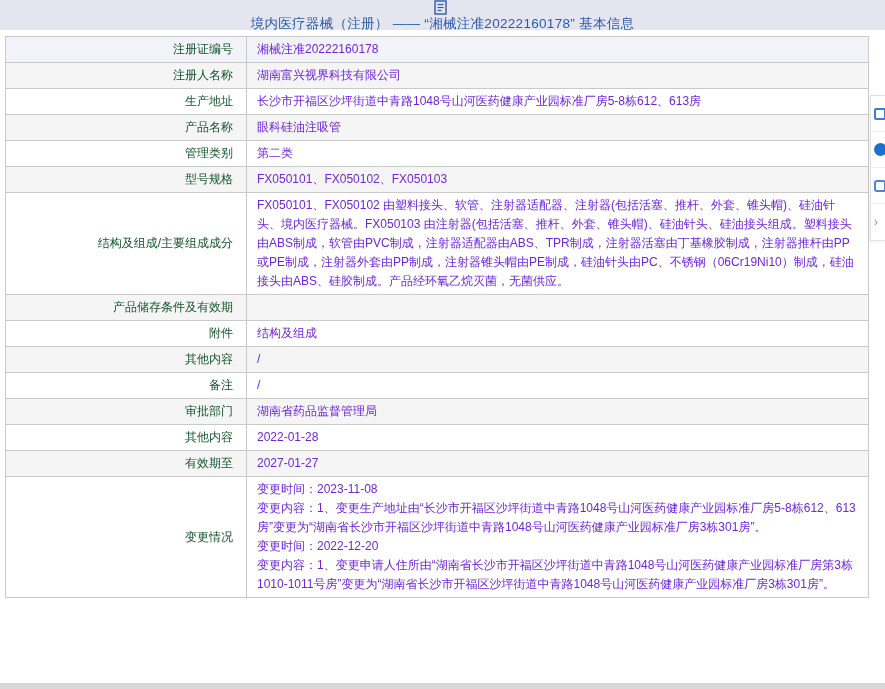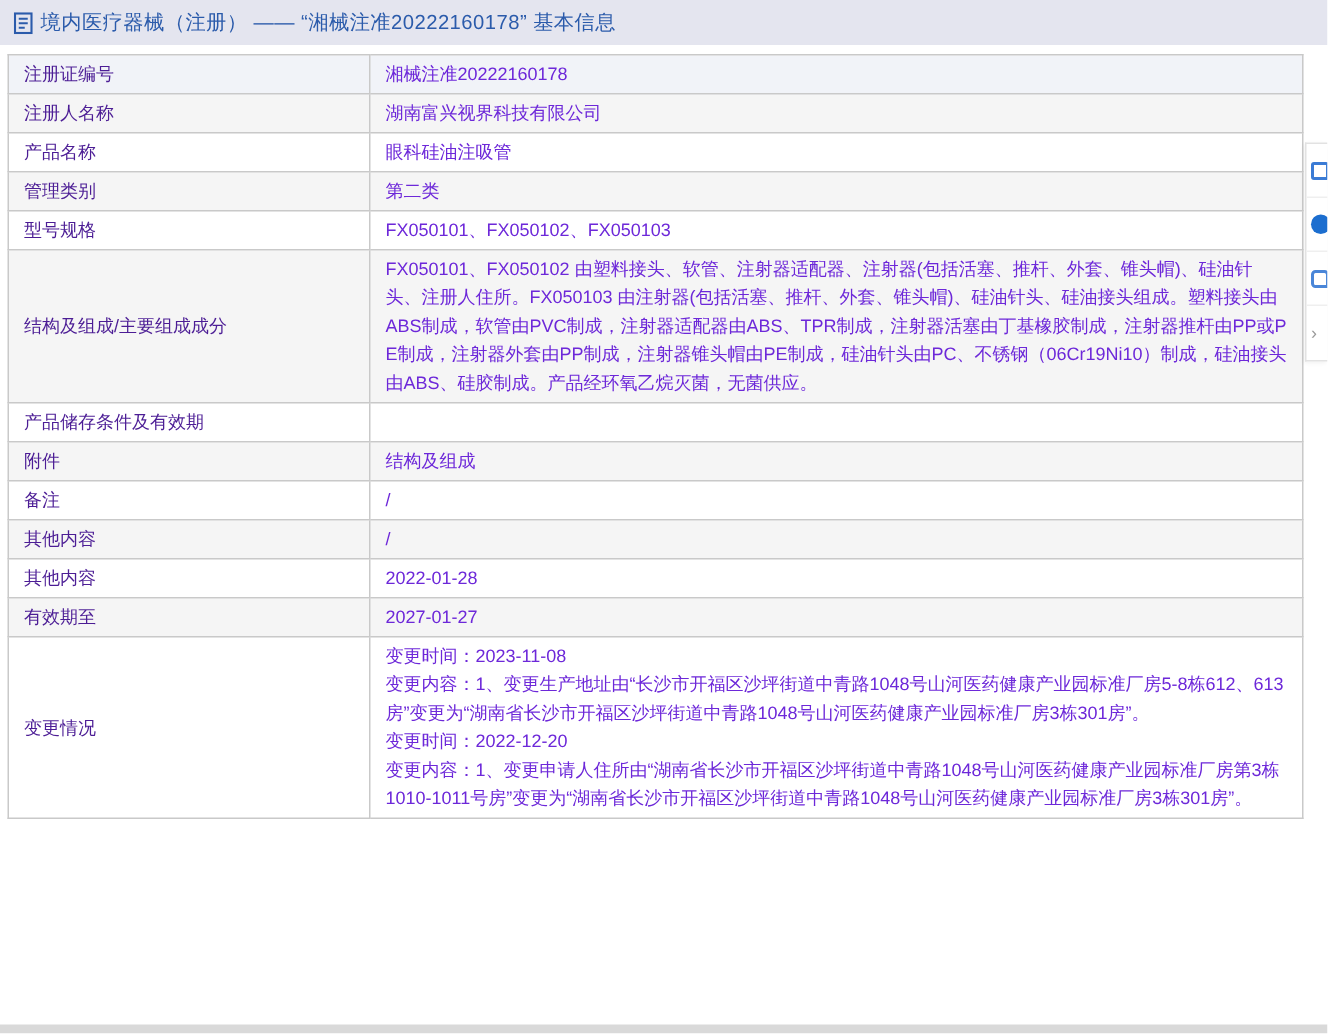--- a/index.html
+++ b/index.html
@@ -9,20 +9,21 @@
     background:#ffffff;
     font-family:"Liberation Sans","DejaVu Sans",sans-serif;
     color:#4c4c4c;
   }
   
   .header-bar {
     height:30px; width:100%;
     background:#e4e5ef;
     display:flex; align-items:center;
     padding:0 9px;
+    flex-direction:column;
   }
   .doc-icon { display:inline-block; margin-right:5px; line-height:0; }
   .header-title {
     font-size:13.5px; color:#2b5bab; letter-spacing:0.3px;
   }
   
   table.info-table {
     border-collapse:collapse;
     margin:6px 0 0 5px;
     width:864px;
@@ -32,23 +33,23 @@
     border:1px solid #c9c9c9;
     font-size:12px;
     line-height:19px;
     padding:3px 10px;
     vertical-align:middle;
     color:#6d28d9;
     word-break:break-all;
   }
   .info-table td.label-cell {
     width:241px;
-    text-align:left;
+    text-align:right;
     padding-right:13px;
-    color:#4c1d95;
+    color:#14532d;
   }
   .info-table tr:nth-child(even) td { background:#f5f5f5; }
   .info-table tr:nth-child(odd) td { background:#ffffff; }
   .info-table tr:first-child td { background:#f1f3f8; }
   
   .side-widget {
     position:absolute; right:0; top:95px; width:15px;
     background:#ffffff;
     border:1px solid #e2e2e2; border-right:none;
     box-shadow:-1px 1px 3px rgba(0,0,0,0.06);
@@ -93,50 +94,58 @@
   <tbody>
       <tr>
         <td class="label-cell">注册证编号</td>
         <td class="value-cell">湘械注准20222160178</td>
       </tr>
       <tr>
         <td class="label-cell">注册人名称</td>
         <td class="value-cell">湖南富兴视界科技有限公司</td>
       </tr>
       <tr>
+        <td class="label-cell">生产地址</td>
+        <td class="value-cell">长沙市开福区沙坪街道中青路1048号山河医药健康产业园标准厂房5-8栋612、613房</td>
+      </tr>
+      <tr>
         <td class="label-cell">产品名称</td>
         <td class="value-cell">眼科硅油注吸管</td>
       </tr>
       <tr>
         <td class="label-cell">管理类别</td>
         <td class="value-cell">第二类</td>
       </tr>
       <tr>
         <td class="label-cell">型号规格</td>
         <td class="value-cell">FX050101、FX050102、FX050103</td>
       </tr>
       <tr>
         <td class="label-cell">结构及组成/主要组成成分</td>
-        <td class="value-cell">FX050101、FX050102 由塑料接头、软管、注射器适配器、注射器(包括活塞、推杆、外套、锥头帽)、硅油针头、注册人住所。FX050103 由注射器(包括活塞、推杆、外套、锥头帽)、硅油针头、硅油接头组成。塑料接头由ABS制成，软管由PVC制成，注射器适配器由ABS、TPR制成，注射器活塞由丁基橡胶制成，注射器推杆由PP或PE制成，注射器外套由PP制成，注射器锥头帽由PE制成，硅油针头由PC、不锈钢（06Cr19Ni10）制成，硅油接头由ABS、硅胶制成。产品经环氧乙烷灭菌，无菌供应。</td>
+        <td class="value-cell">FX050101、FX050102 由塑料接头、软管、注射器适配器、注射器(包括活塞、推杆、外套、锥头帽)、硅油针头、境内医疗器械。FX050103 由注射器(包括活塞、推杆、外套、锥头帽)、硅油针头、硅油接头组成。塑料接头由ABS制成，软管由PVC制成，注射器适配器由ABS、TPR制成，注射器活塞由丁基橡胶制成，注射器推杆由PP或PE制成，注射器外套由PP制成，注射器锥头帽由PE制成，硅油针头由PC、不锈钢（06Cr19Ni10）制成，硅油接头由ABS、硅胶制成。产品经环氧乙烷灭菌，无菌供应。</td>
       </tr>
       <tr>
         <td class="label-cell">产品储存条件及有效期</td>
         <td class="value-cell"></td>
       </tr>
       <tr>
         <td class="label-cell">附件</td>
         <td class="value-cell">结构及组成</td>
       </tr>
       <tr>
+        <td class="label-cell">其他内容</td>
+        <td class="value-cell">/</td>
+      </tr>
+      <tr>
         <td class="label-cell">备注</td>
         <td class="value-cell">/</td>
       </tr>
       <tr>
-        <td class="label-cell">其他内容</td>
-        <td class="value-cell">/</td>
+        <td class="label-cell">审批部门</td>
+        <td class="value-cell">湖南省药品监督管理局</td>
       </tr>
       <tr>
         <td class="label-cell">其他内容</td>
         <td class="value-cell">2022-01-28</td>
       </tr>
       <tr>
         <td class="label-cell">有效期至</td>
         <td class="value-cell">2027-01-27</td>
       </tr>
       <tr>

